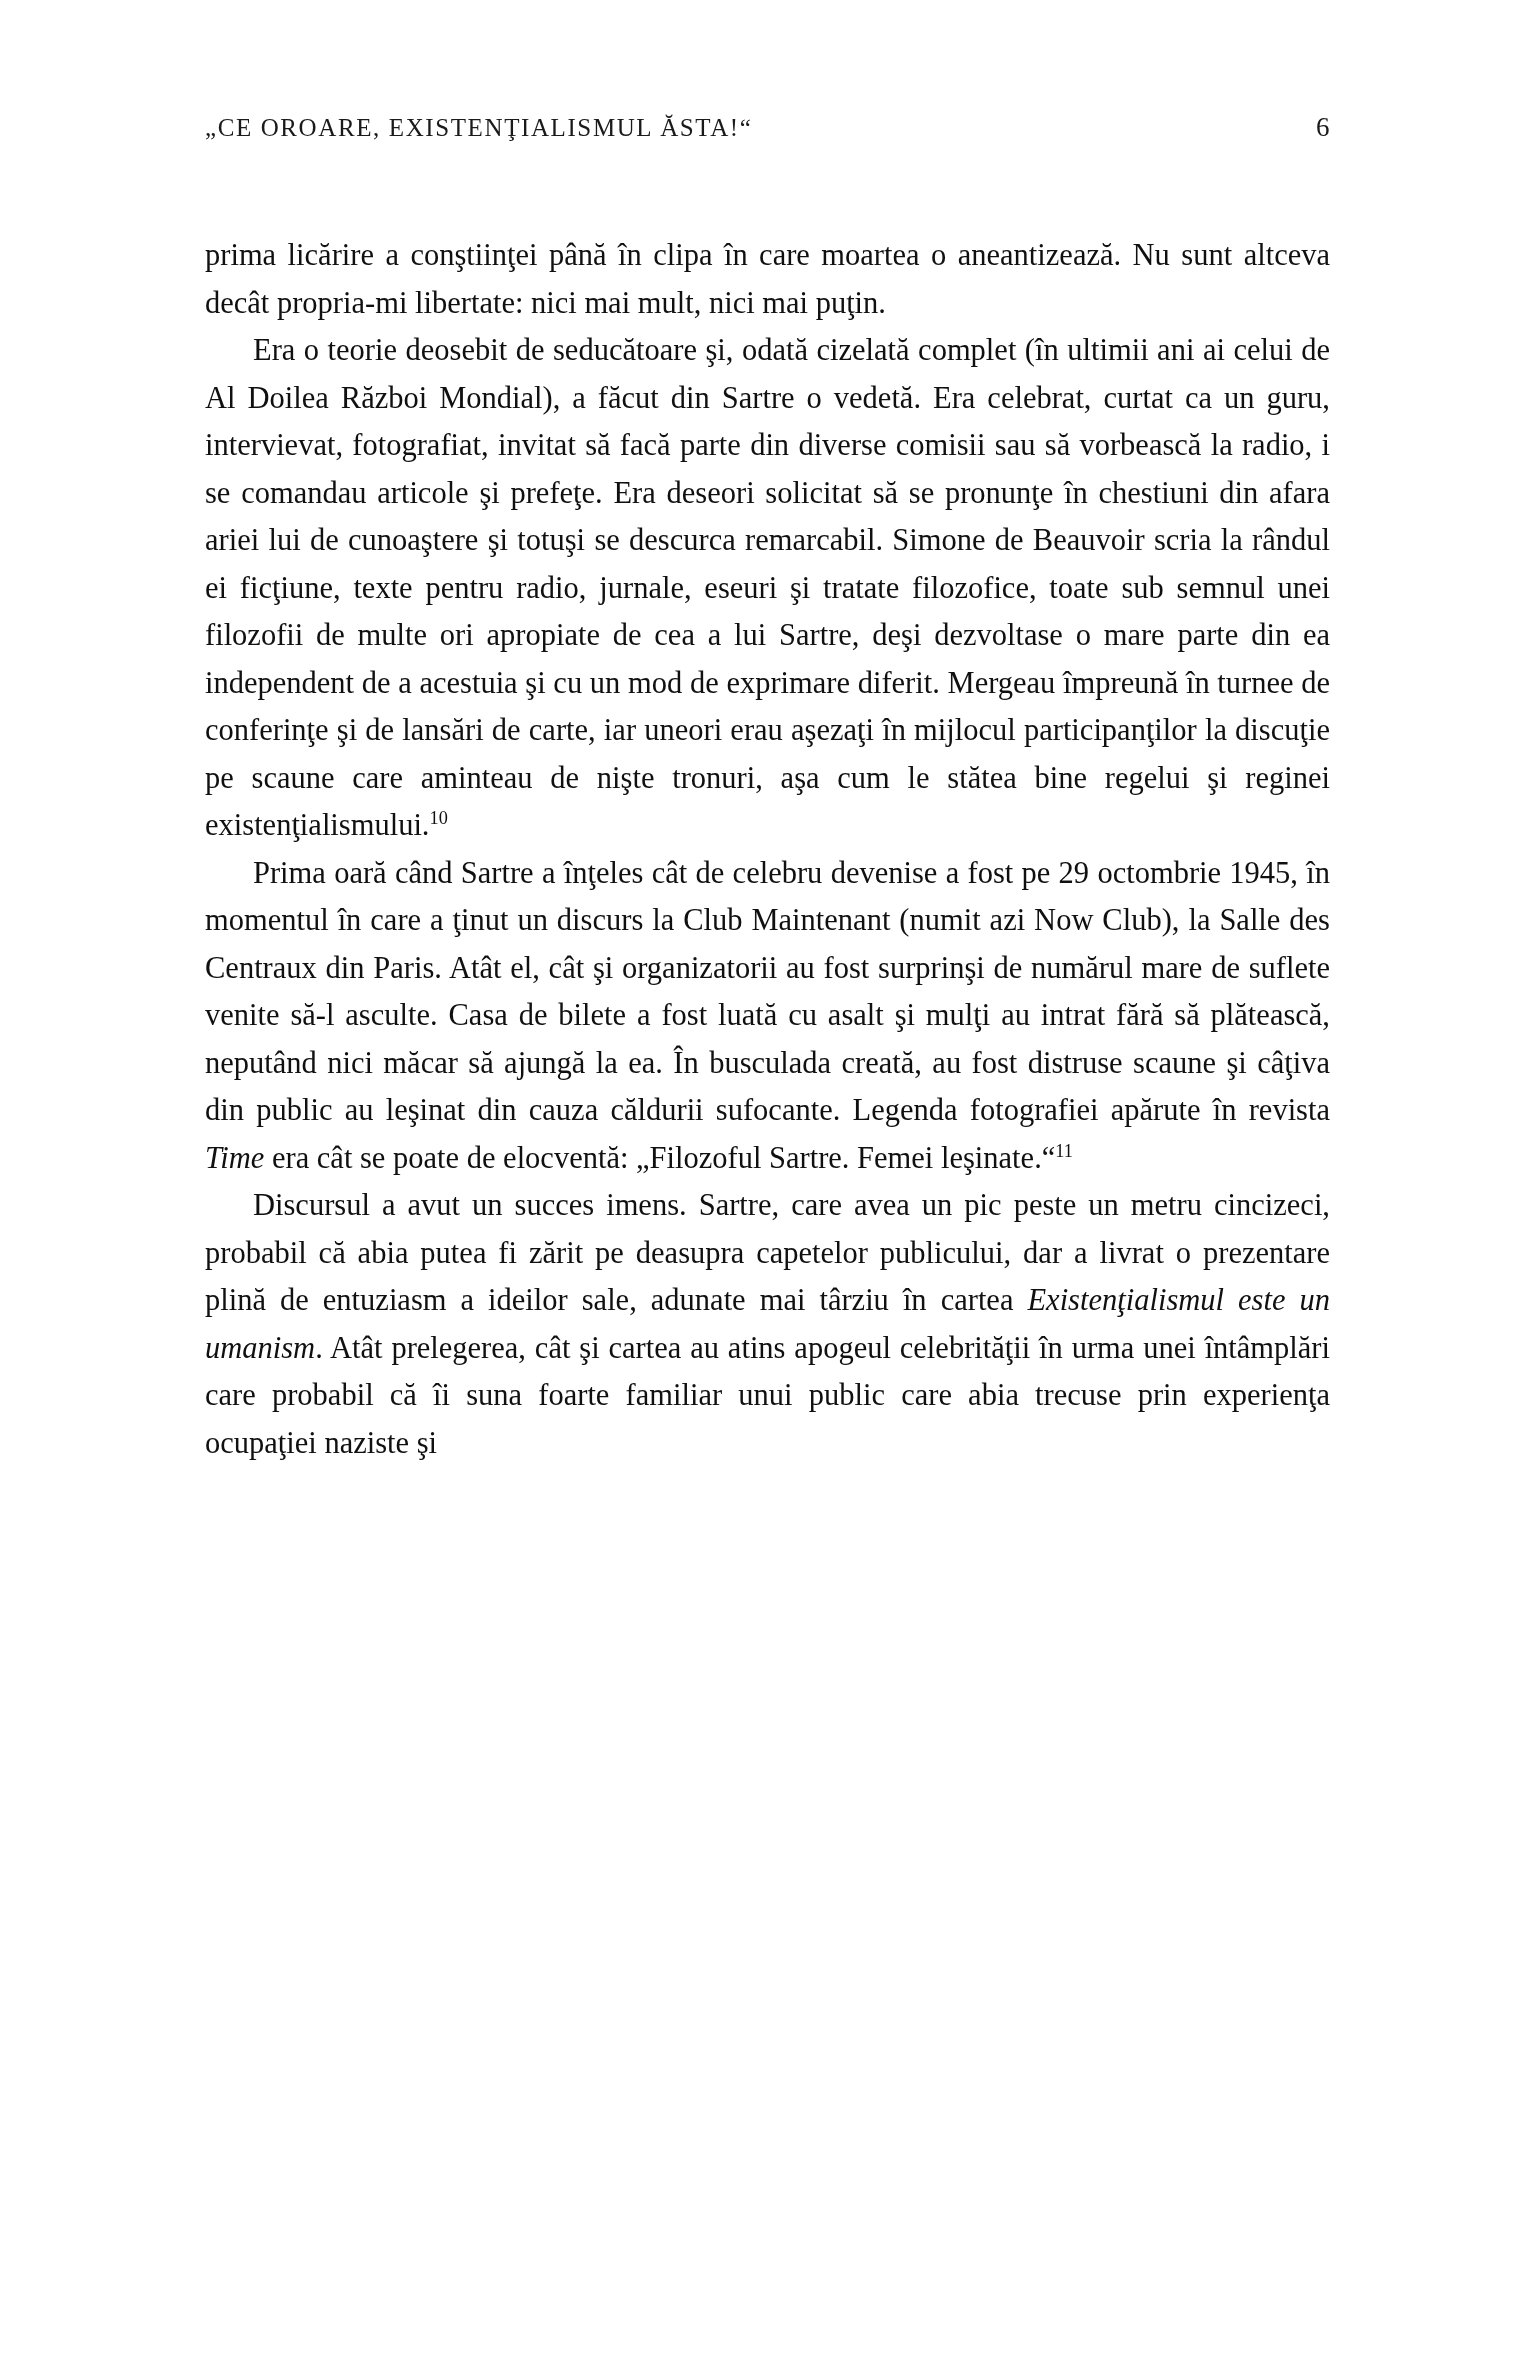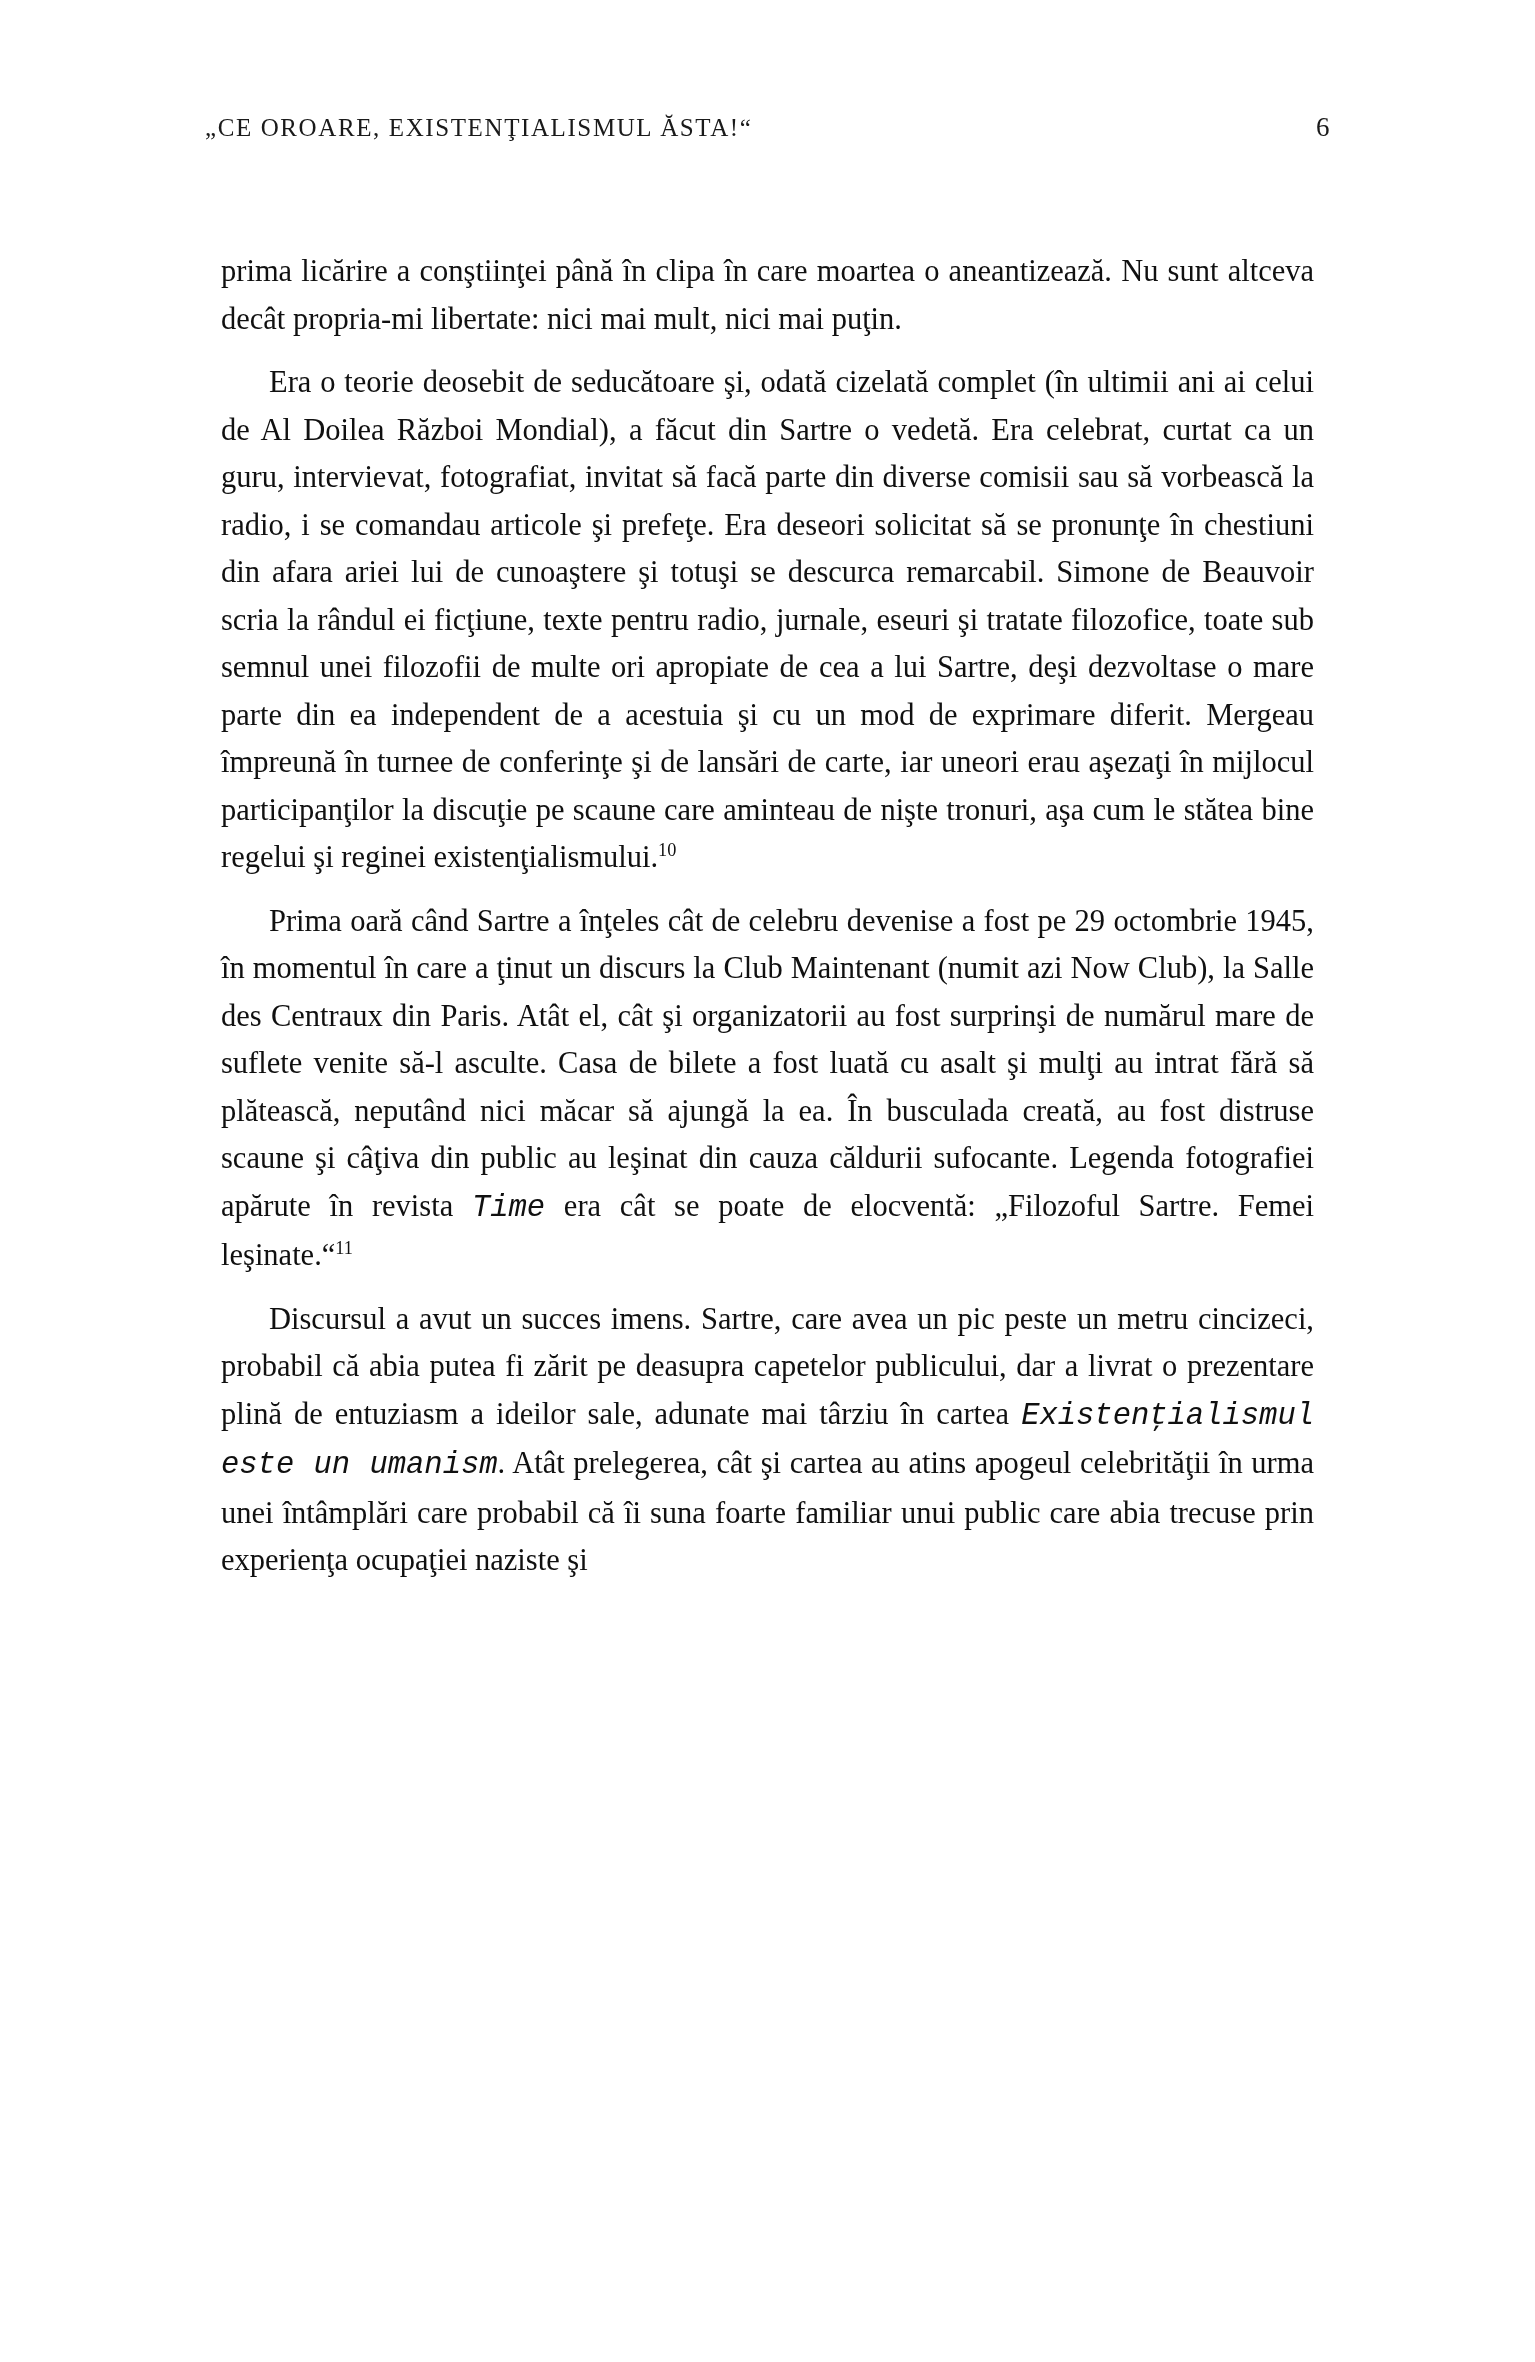--- a/index.html
+++ b/index.html
@@ -45,28 +45,27 @@
     left: 205px;
     width: 1125px;
     font-size: 30.5px;
     line-height: 47.5px;
     text-align: justify;
     text-justify: inter-word;
     color: #101010;
     hyphens: manual;
   }
   .body-text p {
-    margin: 16px;
+    margin: 0;
   }
   .body-text p.indent {
     text-indent: 48px;
   }
   .body-text i {
     font-style: italic;
-    font-family: Liberation Mono, monospace;
   }
   sup {
     font-size: 0.6em;
     vertical-align: super;
     line-height: 0;
   }
 </style>
 </head>
 <body>
 

